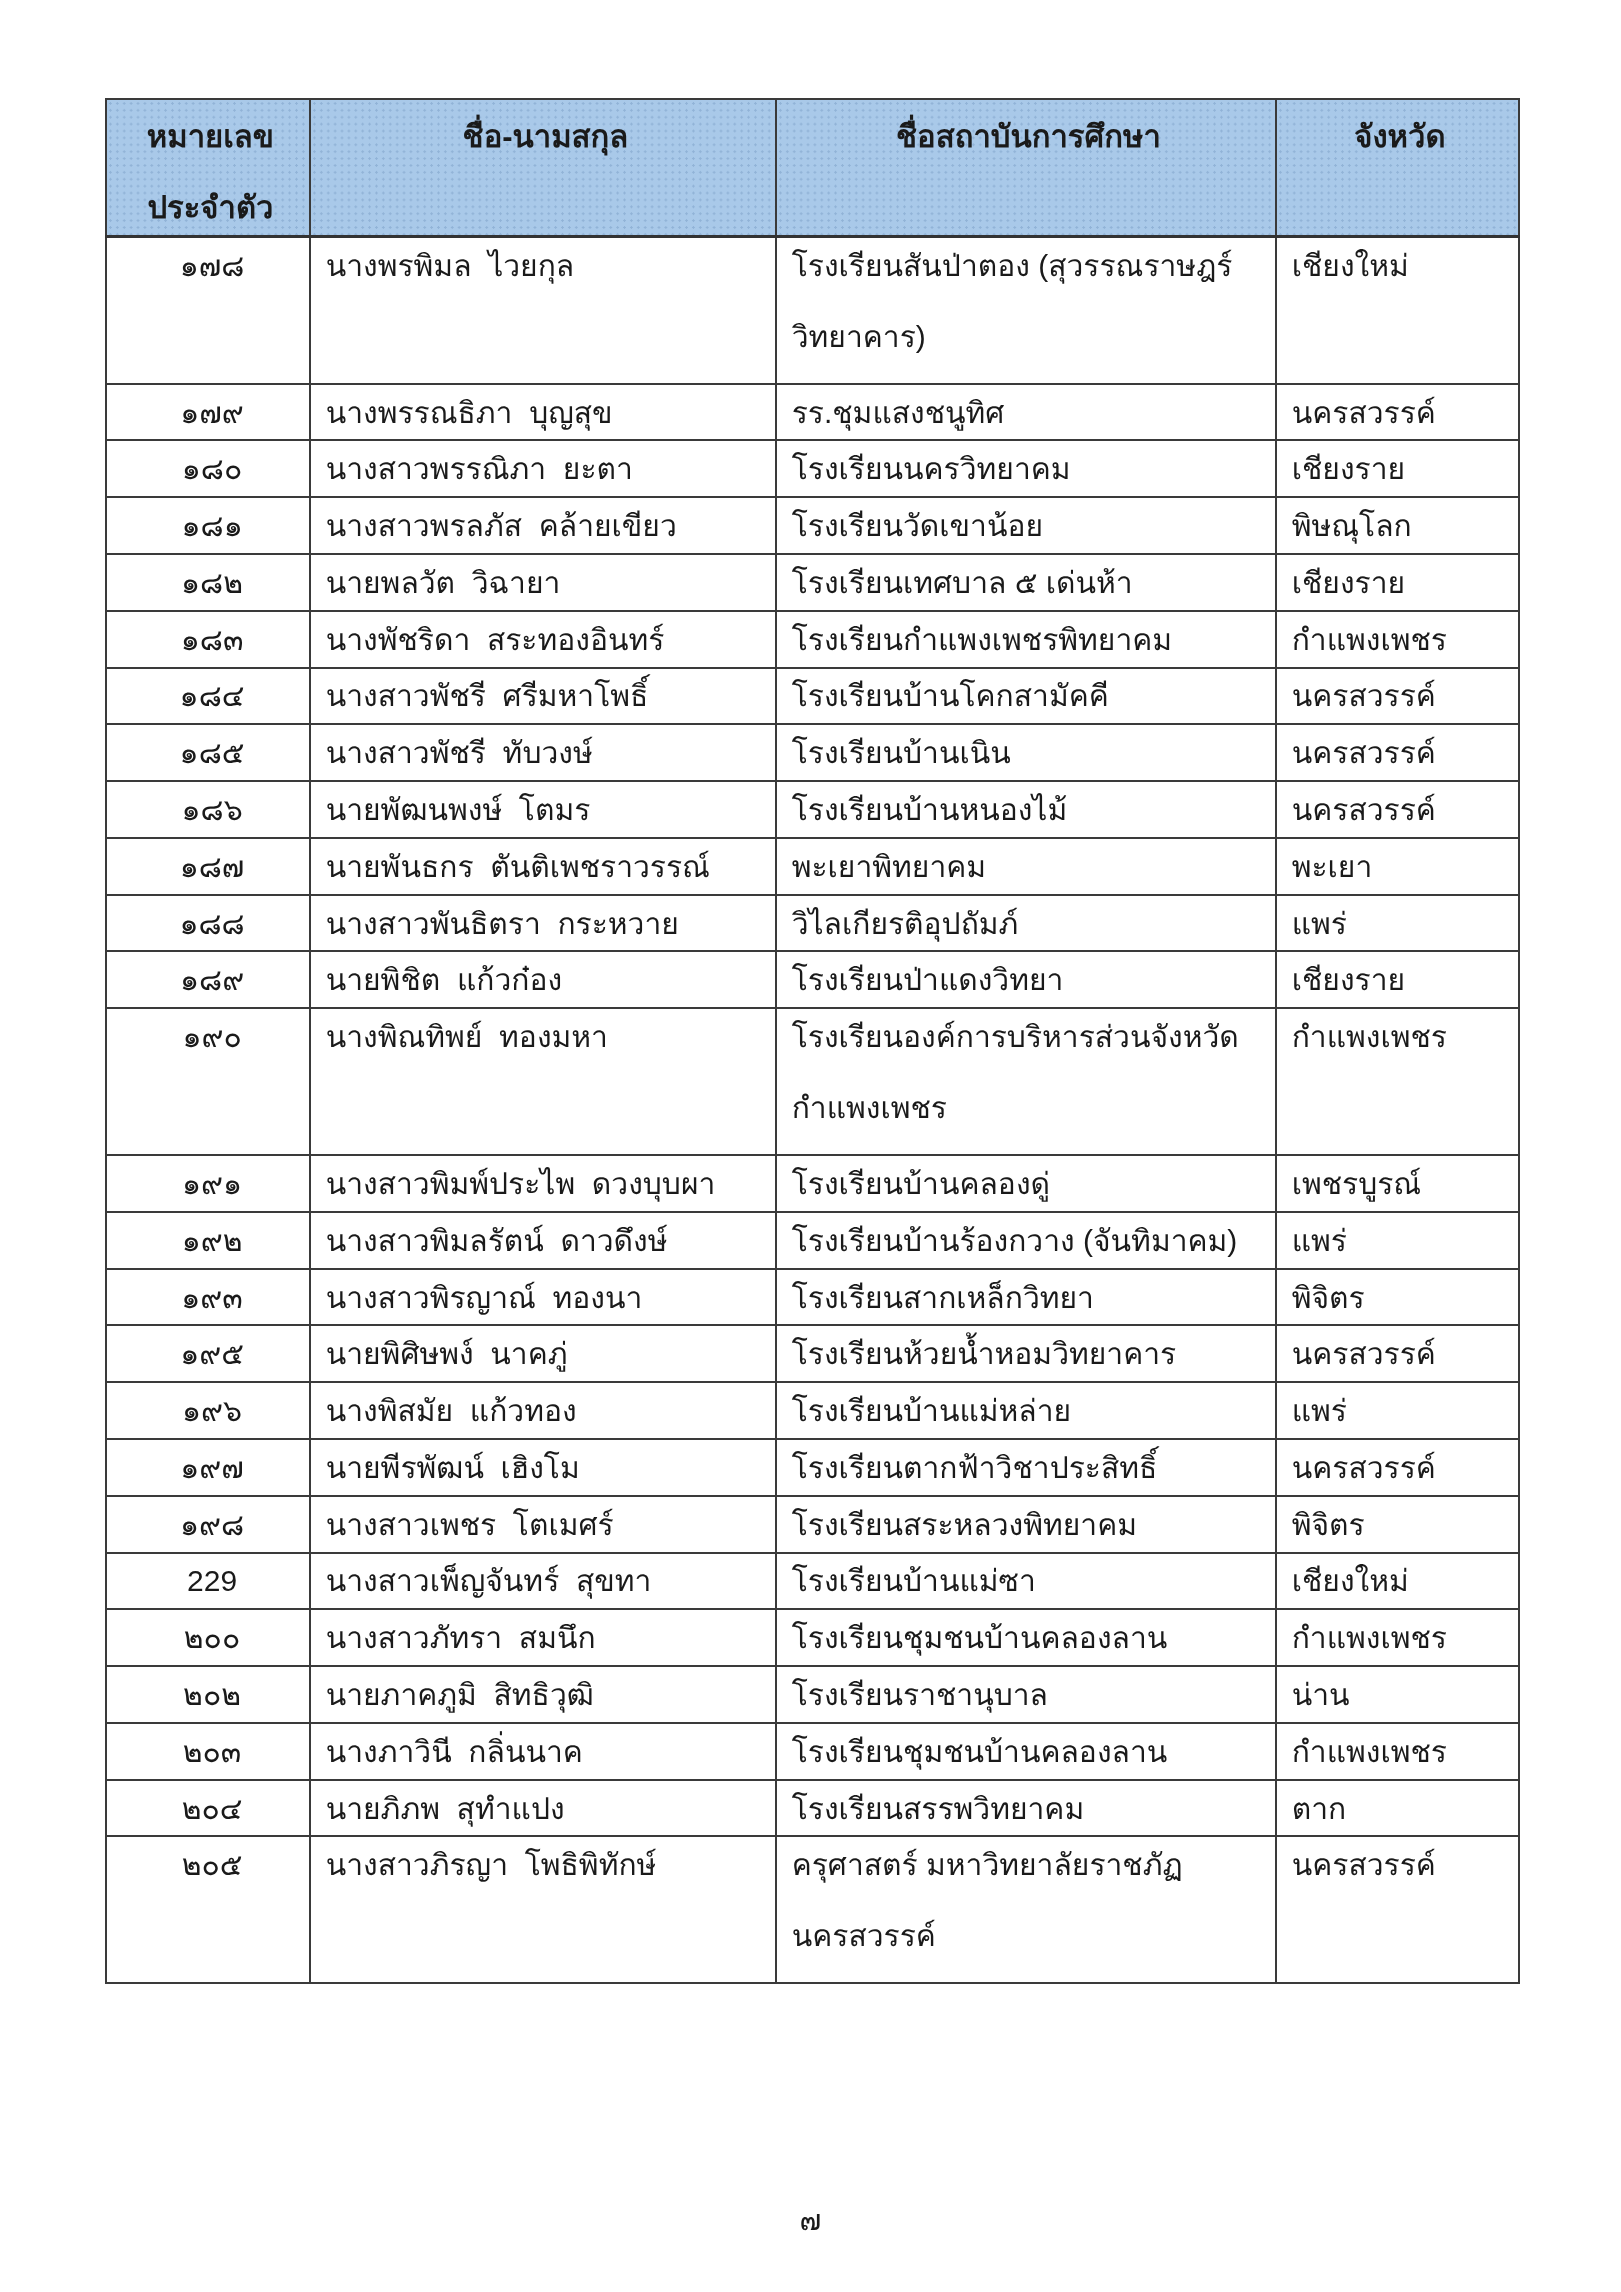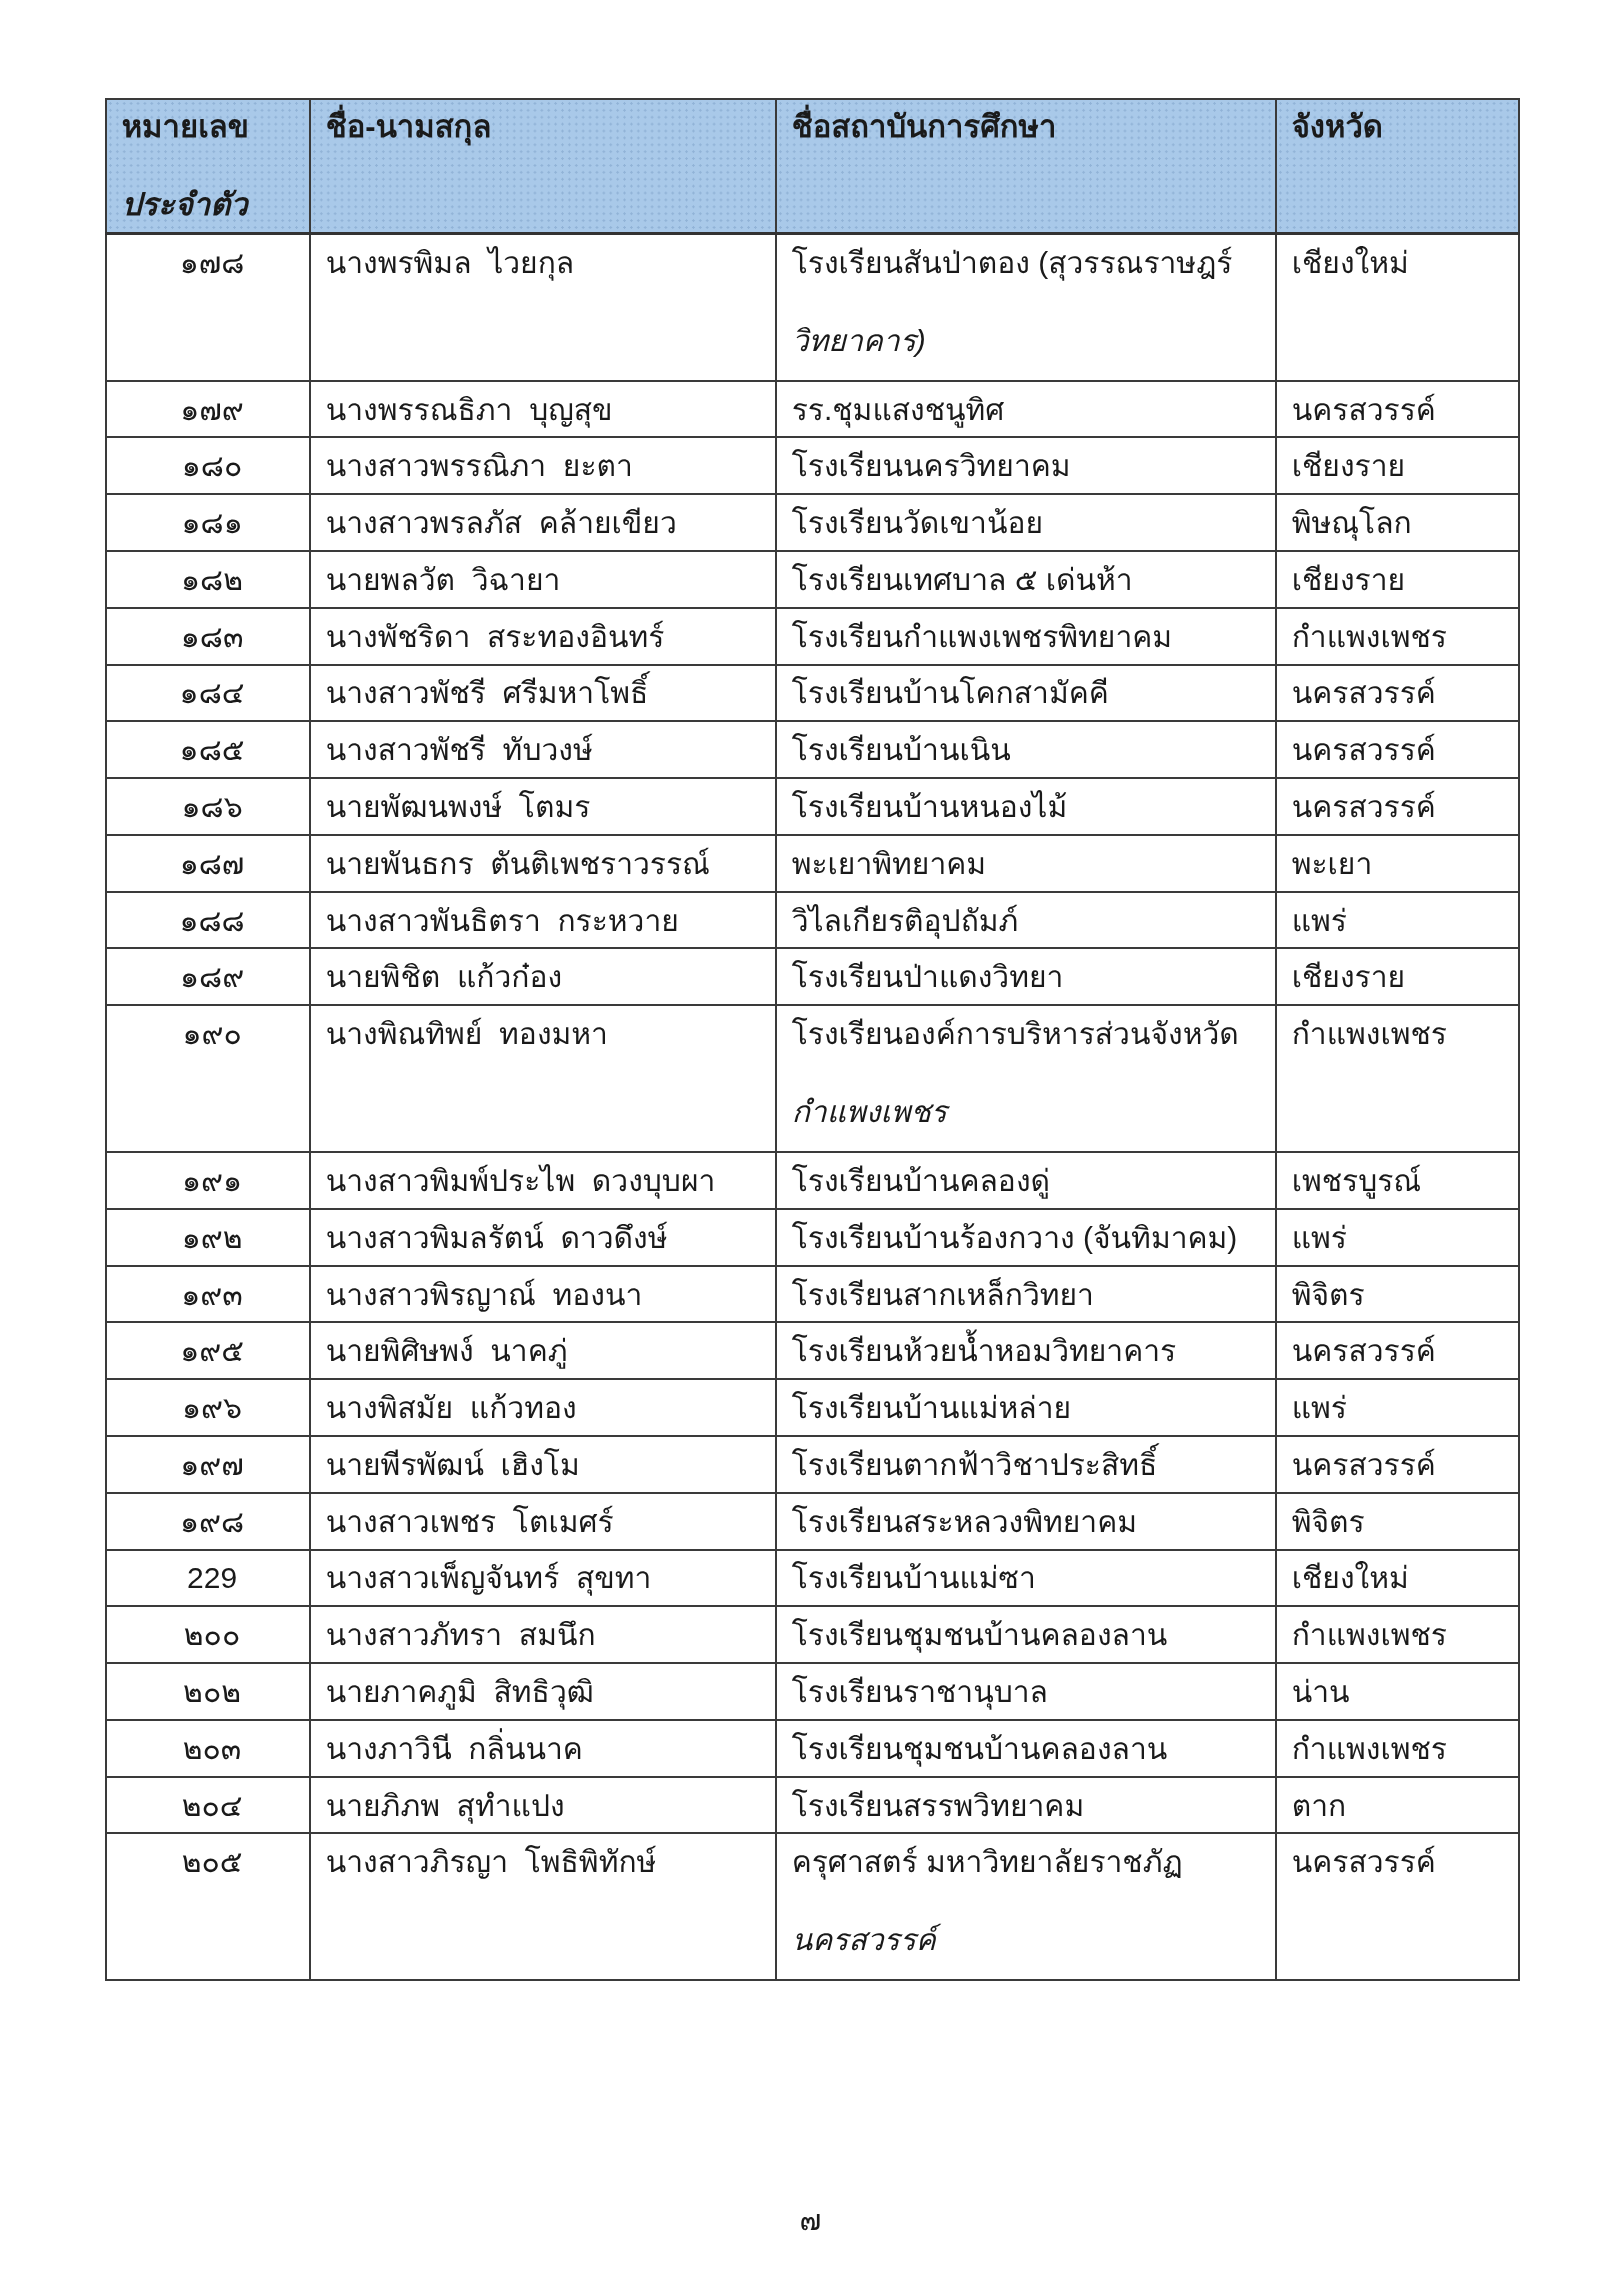--- a/index.html
+++ b/index.html
@@ -28,35 +28,35 @@
     vertical-align: top;
     padding: 4.9px 9.8px 4.9px 14.7px;
     font-size: 30px;
     overflow: hidden;
   }
   thead th {
     background-color: #a9c9e9;
     background-image: radial-gradient(circle, rgba(60,100,150,0.22) 1.2px, transparent 1.4px);
     background-size: 6.9px 6.9px;
     font-weight: bold;
-    text-align: left;
+    text-align: center;
     height: 102px;
-    padding-top: 4px;
+    padding-top: 14px;
     border-bottom: 3.9px solid #333333;
     font-size: 31px;
   }
   tr.single td { height: 45px; }
   tr.double td { height: 135px; }
   td.col-id { text-align: center; padding-left: 12px; padding-right: 3.9px; }
   td.col-name, td.col-inst, td.col-prov { text-align: left; }
   .line {
     line-height: 45px;
     white-space: pre-wrap;
   }
-  .line + .line { margin-top: 33px; font-style: italic; }
+  .line + .line { margin-top: 26px; }
   .page-footer {
     position: absolute;
     top: 2197px;
     left: 0;
     width: 100%;
     text-align: center;
     font-size: 29px;
     color: #1a1a1a;
   }
 </style>

